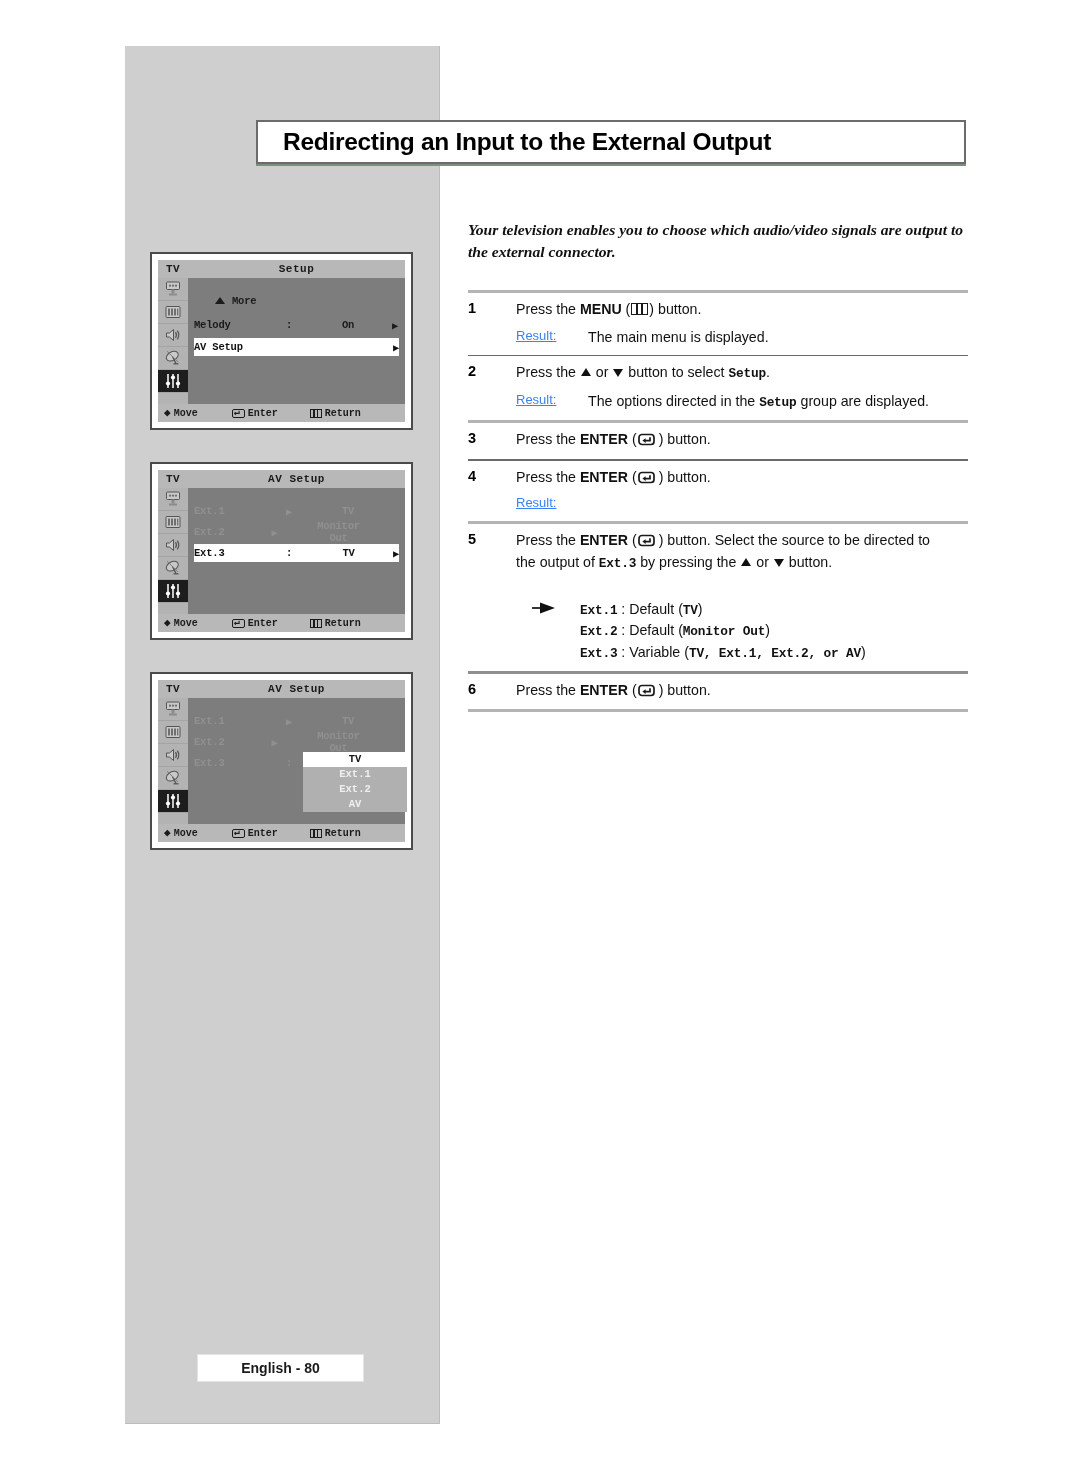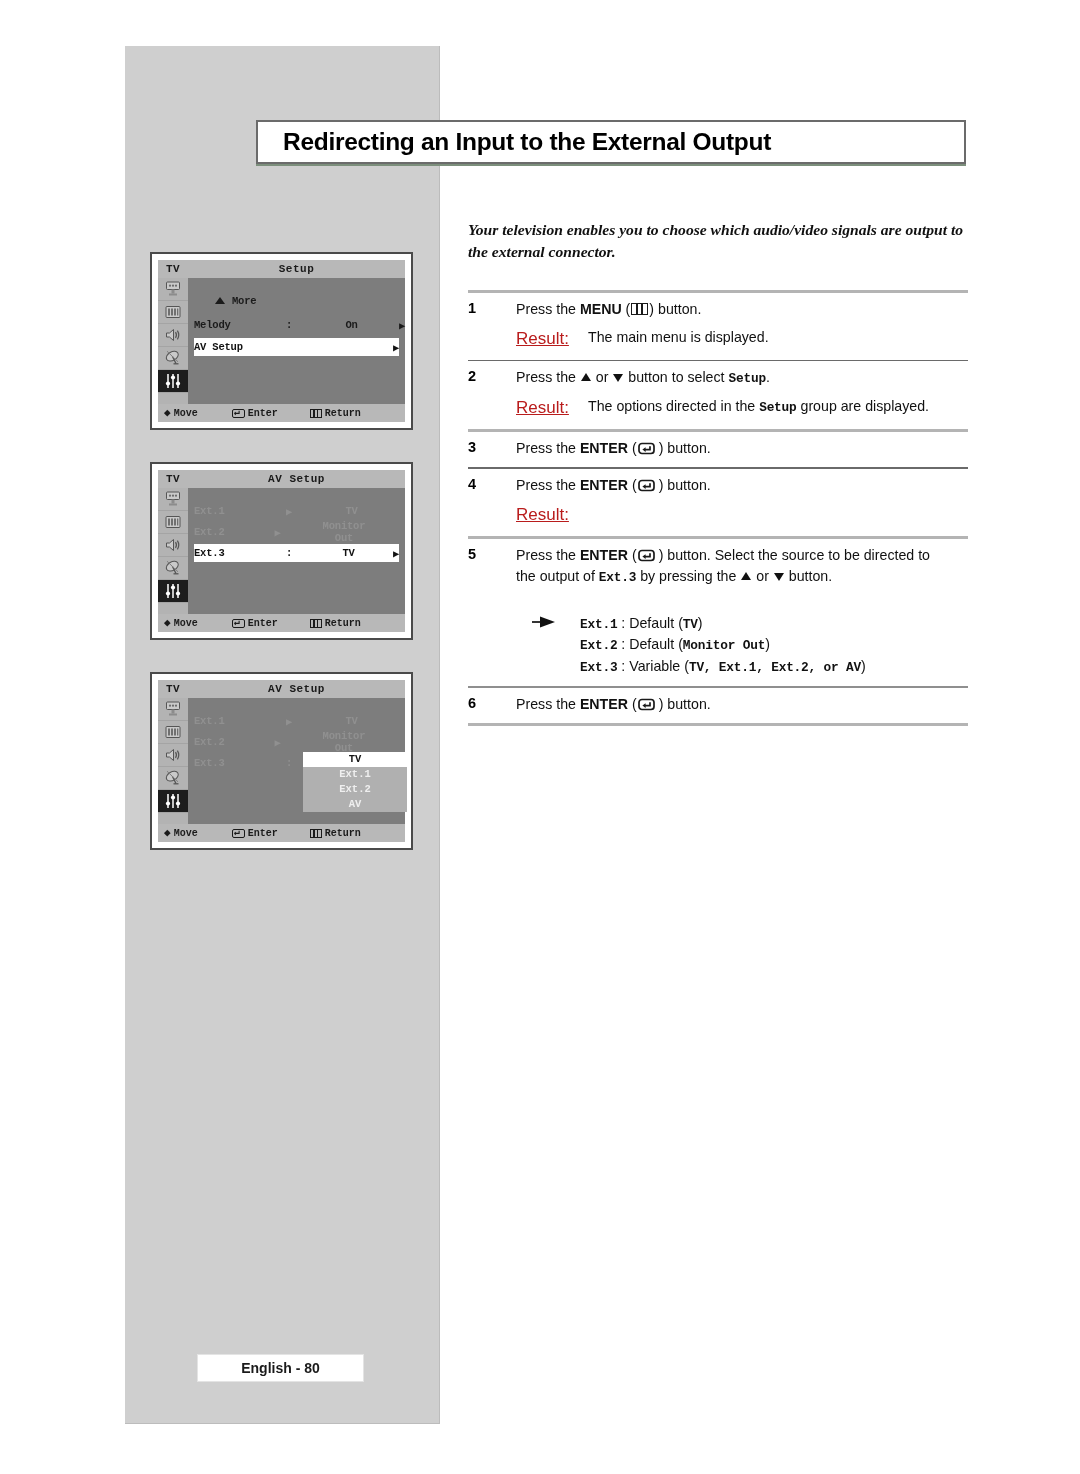--- a/index.html
+++ b/index.html
@@ -59,21 +59,21 @@
   .step-num {
     width: 48px; flex: 0 0 48px;
     font-size: 14.5px; font-weight: bold; color: #000;
     padding-top: 1px;
   }
   .step-body { flex: 1 1 auto; font-size: 14.2px; color: #111; line-height: 1.46; }
   .step-line { margin-bottom: 1px; }
   .result-row { display: flex; margin-top: 7px; }
   .result-label {
     flex: 0 0 72px; width: 72px;
-    font-size: 17px; color: #b91c1c;
+    font-size: 13px; color: #3b82f6;
   }
   .result-label u { text-decoration: underline; }
   .result-text { flex: 1 1 auto; font-size: 14.2px; color: #111; line-height: 1.42; }
 
   .mono {
     font-family: "Liberation Mono", "DejaVu Sans Mono", monospace;
     font-weight: bold; font-size: 12.8px; letter-spacing: -0.2px;
   }
   .bold { font-weight: bold; }
 
@@ -166,21 +166,21 @@
     position: relative;
   }
   .mini-menu::before, .mini-menu::after {
     content:""; position:absolute; top:0; bottom:0; width:1.3px; background:#1a1a1a;
   }
   .mini-menu::before { left: 2.6px; }
   .mini-menu::after  { left: 6.0px; }
 
   
   .osd-row {
-    position: absolute; left: 6px; right: 0; height: 18px;
+    position: absolute; left: 6px; right: 7px; height: 18px;
     display: flex; align-items: center;
     font-family: "Liberation Mono", monospace; font-weight: bold; font-size: 10.5px;
     letter-spacing: -0.2px;
   }
   .osd-row .c-label { width: 92px; }
   .osd-row .c-colon { width: 46px; text-align:left; }
   .osd-row .c-value { flex: 1 1 auto; text-align:center; padding-right: 16px; }
   .osd-row .c-arrow { width: 18px; text-align:right; }
   .txt-dark { color: #1b1b1b; }
   .txt-dim  { color: #909090; }

